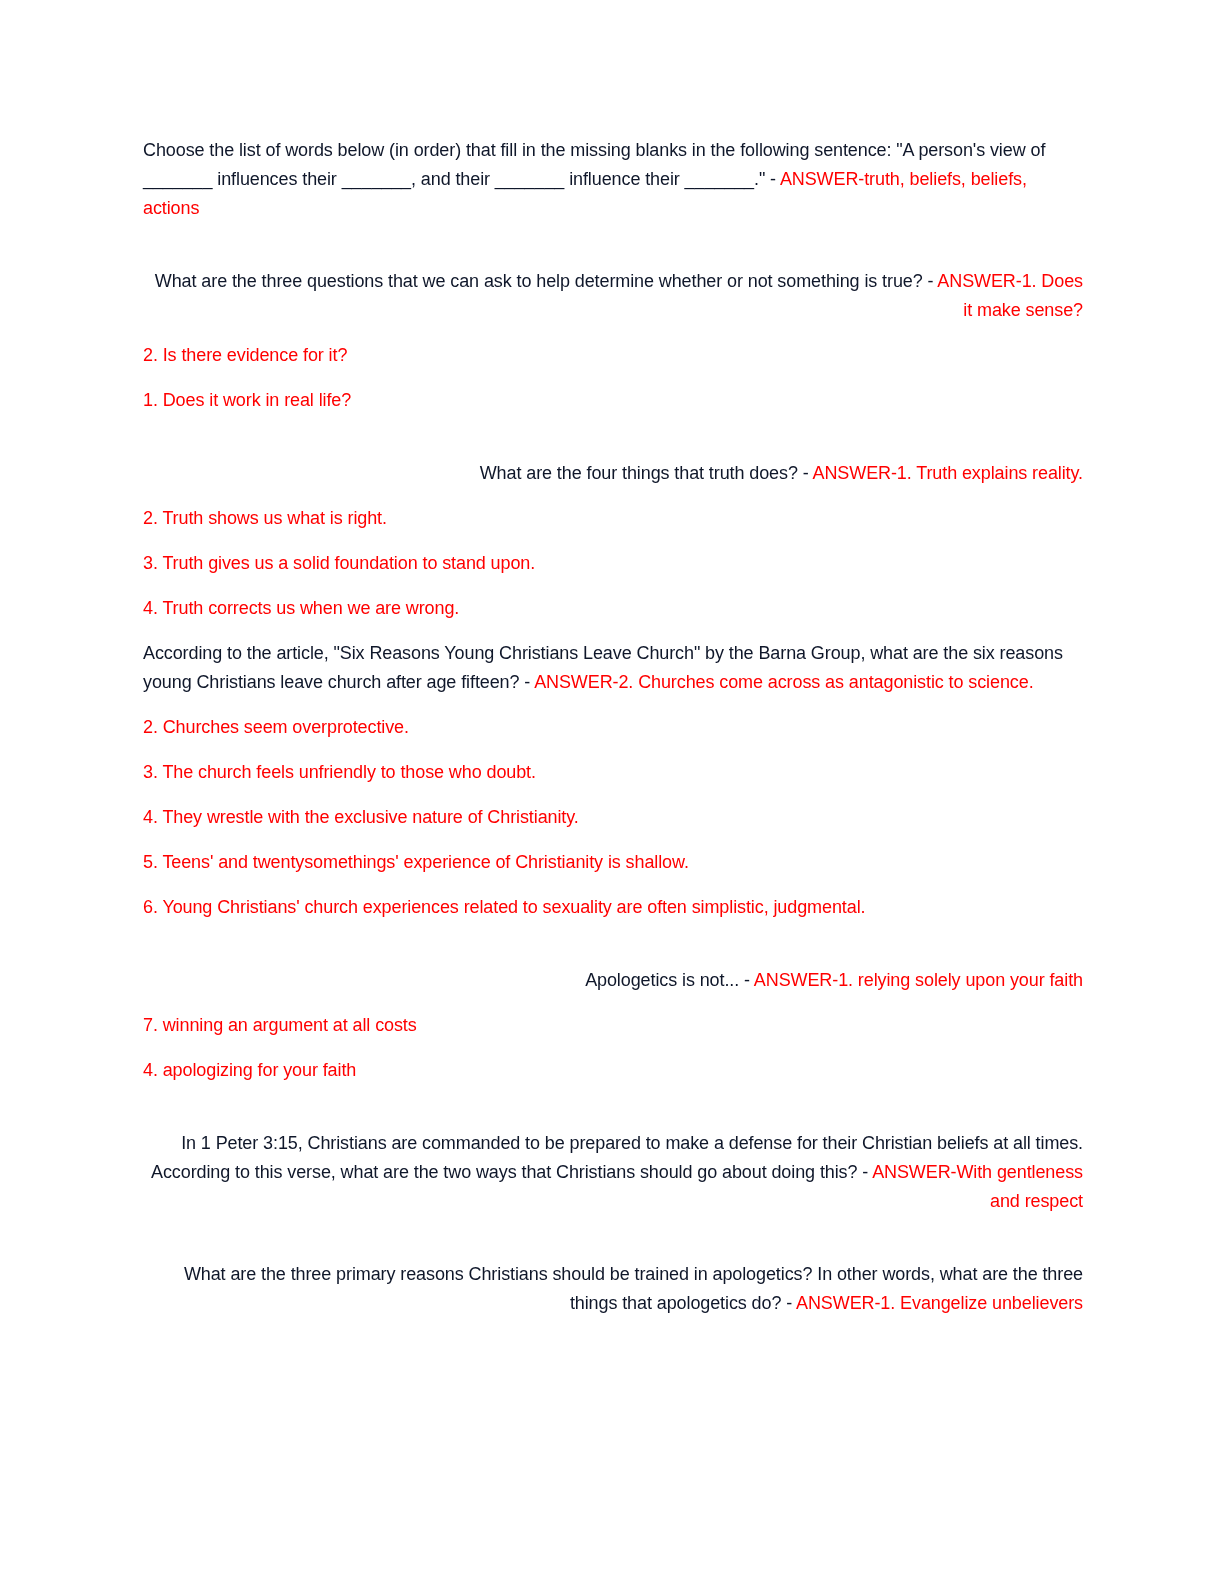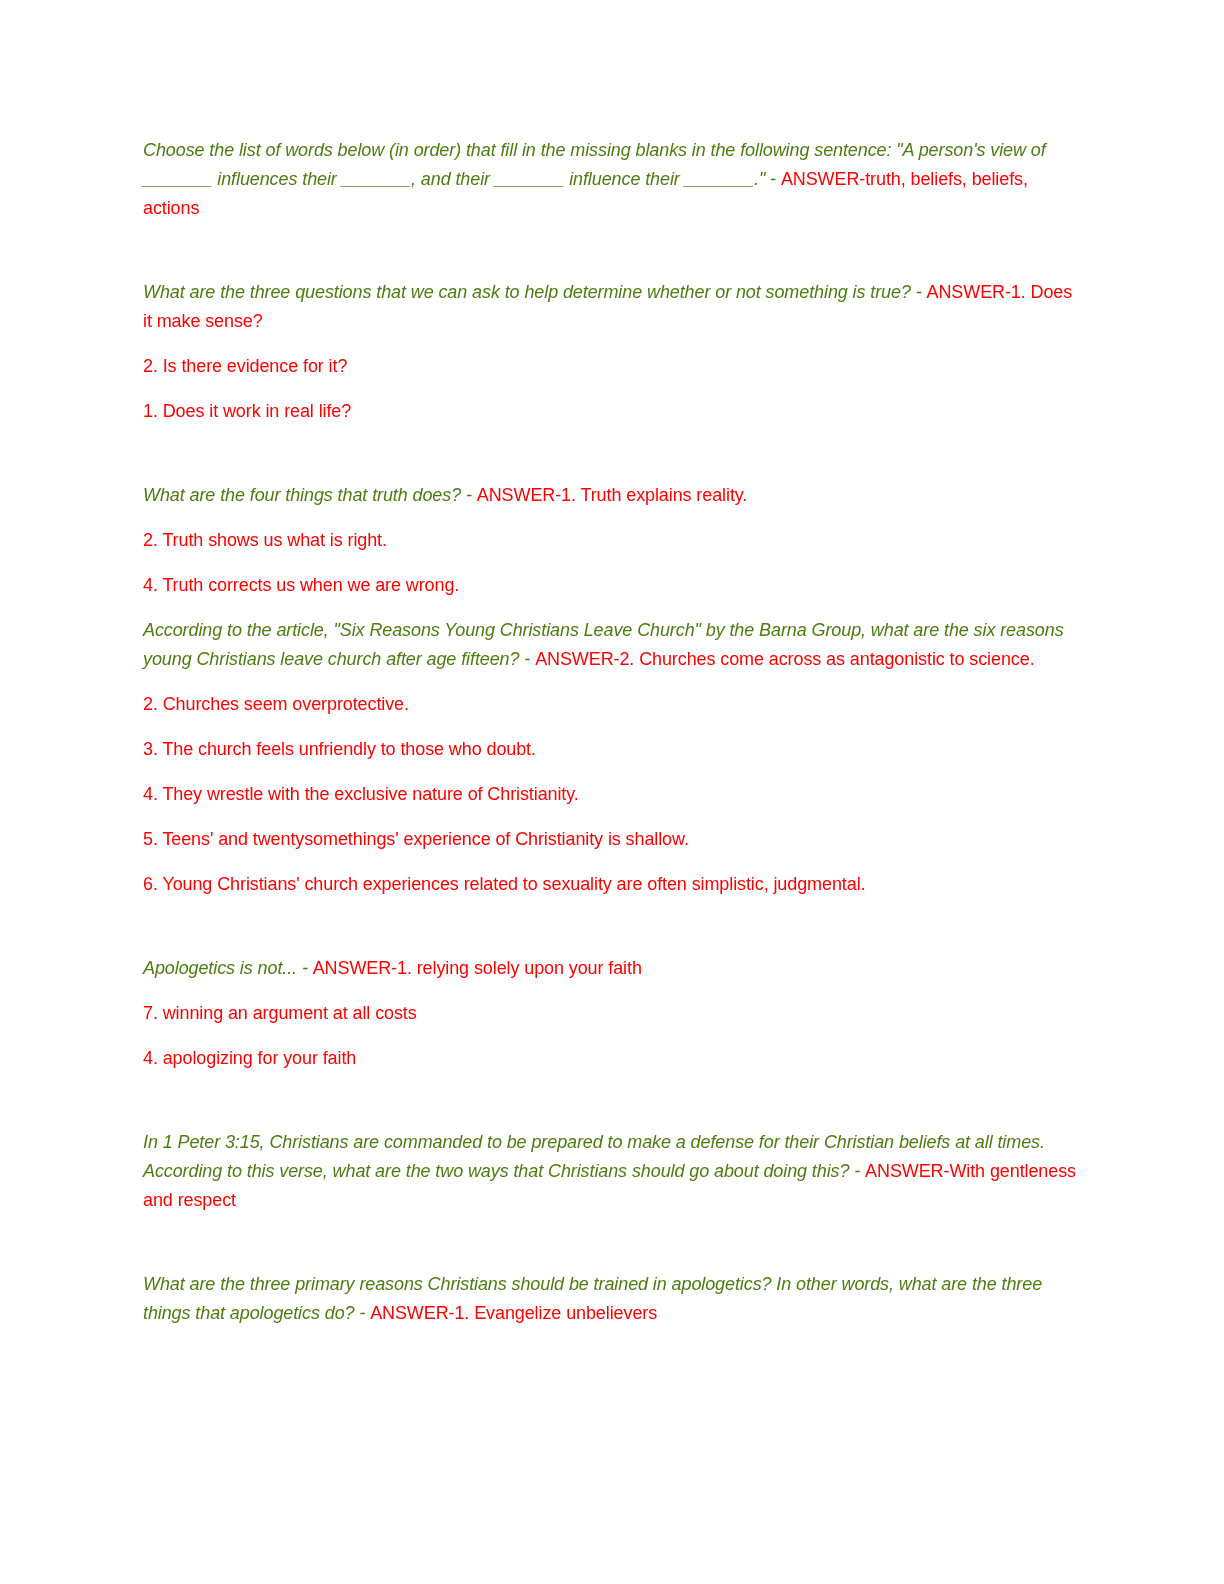--- a/index.html
+++ b/index.html
@@ -19,25 +19,25 @@
     font-size: 18px;
     line-height: 29px;
     letter-spacing: -0.1px;
     color: #000000;
   }
   .para {
     margin: 0 0 16px 0;
     padding: 0;
   }
   .sec {
-    margin-top: 55px;
+    margin-top: 44px;
+    text-align: right;
   }
   .q {
-    color: #4d7c0f;
-    font-style: italic;
+    color: #0f172a;
   }
   .a {
     color: #ff0000;
   }
 </style>
 </head>
 <body>
 
 <div class="page">
 
@@ -46,20 +46,21 @@
   <p class="para sec"><span class="q">What are the three questions that we can ask to help determine whether or not something is true? - </span><span class="a">ANSWER-1. Does it make sense?</span></p>
 
   <p class="para"><span class="a">2. Is there evidence for it?</span></p>
 
   <p class="para"><span class="a">1. Does it work in real life?</span></p>
 
   <p class="para sec"><span class="q">What are the four things that truth does? - </span><span class="a">ANSWER-1. Truth explains reality.</span></p>
 
   <p class="para"><span class="a">2. Truth shows us what is right.</span></p>
 
+  <p class="para"><span class="a">3. Truth gives us a solid foundation to stand upon.</span></p>
 
   <p class="para"><span class="a">4. Truth corrects us when we are wrong.</span></p>
 
   <p class="para"><span class="q">According to the article, "Six Reasons Young Christians Leave Church" by the Barna Group, what are the six reasons young Christians leave church after age fifteen? - </span><span class="a">ANSWER-2. Churches come across as antagonistic to science.</span></p>
 
   <p class="para"><span class="a">2. Churches seem overprotective.</span></p>
 
   <p class="para"><span class="a">3. The church feels unfriendly to those who doubt.</span></p>
 
   <p class="para"><span class="a">4. They wrestle with the exclusive nature of Christianity.</span></p>

